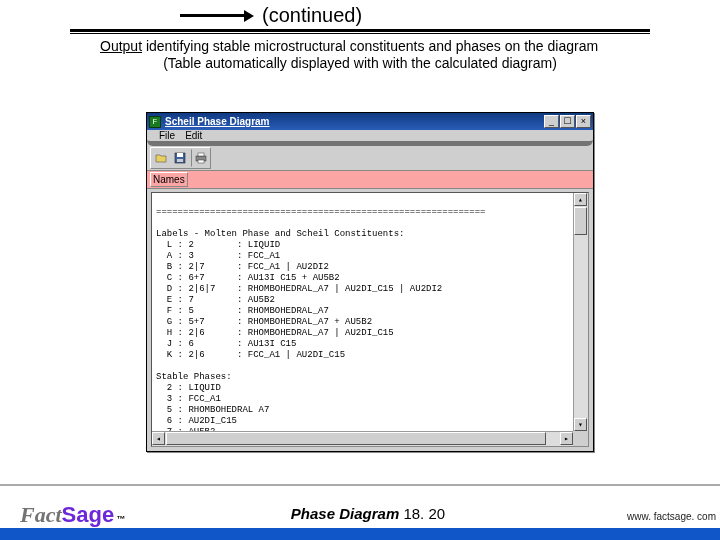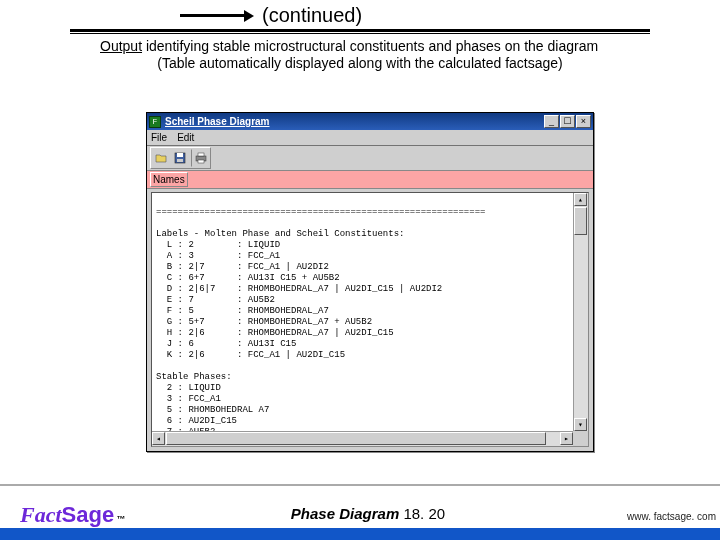--- a/index.html
+++ b/index.html
@@ -36,21 +36,21 @@
     color: #fff;
     height: 17px;
     display: flex; align-items: center;
     font-size: 10px;
     padding: 0 2px;
   }
   .titlebar .ticon { width: 12px; height: 12px; background:#1a7a20; border:1px solid #0a3a0e; margin-right:4px; display:flex;align-items:center;justify-content:center;font-size:8px;color:#fff;}
   .titlebar .ttext { flex: 1; font-family: Tahoma, sans-serif; font-weight:bold;text-decoration:underline; }
   .winbtns { display: flex; gap: 1px; }
   .winbtn { width: 15px; height: 13px; background: #cfcfcf; border: 1px solid #fff; border-right-color:#555; border-bottom-color:#555; font-size: 9px; line-height: 11px; text-align: center; font-family: Tahoma, sans-serif; color:#000;}
-  .menubar { height: 16px; background: #cfcfcf; font-size: 10px; font-family: Tahoma, sans-serif; padding-left: 4px; display:flex; gap:10px; align-items:center; border-bottom:1px solid #737373;}
+  .menubar { height: 16px; background: #cfcfcf; font-size: 10px; font-family: Tahoma, sans-serif; padding-left: 12px; display:flex; gap:10px; align-items:center; border-bottom:5px solid #737373;border-radius:6px;}
   .toolbar { height: 25px; background: #cfcfcf; border-bottom: 1px solid #888; display:flex; align-items:center; padding-left:3px; gap:2px;}
   .tgroup { display:flex; border:1px solid #888; border-top-color:#fff; border-left-color:#fff; padding:1px; gap:1px; background:#cfcfcf;}
   .tbtn { width:18px; height:18px; border:1px solid #cfcfcf; display:flex; align-items:center; justify-content:center; font-size:10px;}
   .tbtn.sep { border-left:1px solid #888; margin-left:1px; padding-left:1px;}
   .lblrow { height: 18px; background:#fca5a5; border-bottom:1px solid #888; display:flex; align-items:center; padding-left:3px;}
   .lblbox { border:1px solid #888; border-top-color:#fff; border-left-color:#fff; padding:1px 2px; font-size:10px; font-family: Tahoma, sans-serif;}
   .clientarea {
     position: absolute;
     left: 4px; right: 4px; top: 79px; bottom: 4px;
     background: #fff;
@@ -79,21 +79,21 @@
   .hscroll .thumb { position:absolute; top:0; left:14px; height:13px; width:380px; background:#cfcfcf; border:1px solid #fff; border-right-color:#555; border-bottom-color:#555;}
   .corner { position:absolute; right:0; bottom:0; width:15px; height:15px; background:#cfcfcf;}
   .footerbar {
     position: absolute;
     left: 0; right: 0; bottom: 0;
     height: 56px;
     border-top: 2px solid #aaa;
   }
   .footerbar .blue { position:absolute; left:0; bottom:0; height:12px; width:100%; background:#1156c8;}
   .logo { position:absolute; left:20px; bottom:12px; display:flex; align-items:baseline; font-weight:bold;}
-  .logo .f1 { color:#6d28d9; font-size:22px; font-style:italic; font-family: "Times New Roman", serif;}
+  .logo .f1 { color:#737373; font-size:22px; font-style:italic; font-family: "Times New Roman", serif;}
   .logo .f2 { color:#6d28d9; font-size:22px; font-family: Arial, sans-serif; }
   .logo .tm { font-size:9px; vertical-align: top; margin-left:2px;}
   .centerfoot { position:absolute; left:16px; right:0; bottom:18px; text-align:center; font-size:15px;}
   .centerfoot .pd { font-style: italic; font-weight: bold; }
   .url { position:absolute; right:4px; bottom:18px; font-size:10px; color:#222;}
   svg.icon { width:12px; height:12px; }
 </style>
 </head>
 <body>
 
@@ -102,21 +102,21 @@
     <div style="display:flex;align-items:center;">
       <div class="arrow-line"></div>
       <div class="arrow-head"></div>
     </div>
     <span class="continued">(continued)</span>
   </div>
   <hr class="hr1">
   <div class="desc">
     <span class="u">Output</span><span> identifying stable </span><span class="b">microstructural constituents</span><span> and phases on the diagram</span>
   </div>
-  <div class="desc2">(Table automatically displayed along with the calculated factsage)</div>
+  <div class="desc2">(Table automatically displayed with with the calculated diagram)</div>
 </div>
 
 <div class="window">
   <div class="titlebar">
     <div class="ticon">F</div>
     <div class="ttext">Scheil Phase Diagram</div>
     <div class="winbtns">
       <div class="winbtn">_</div>
       <div class="winbtn">☐</div>
       <div class="winbtn">×</div>

